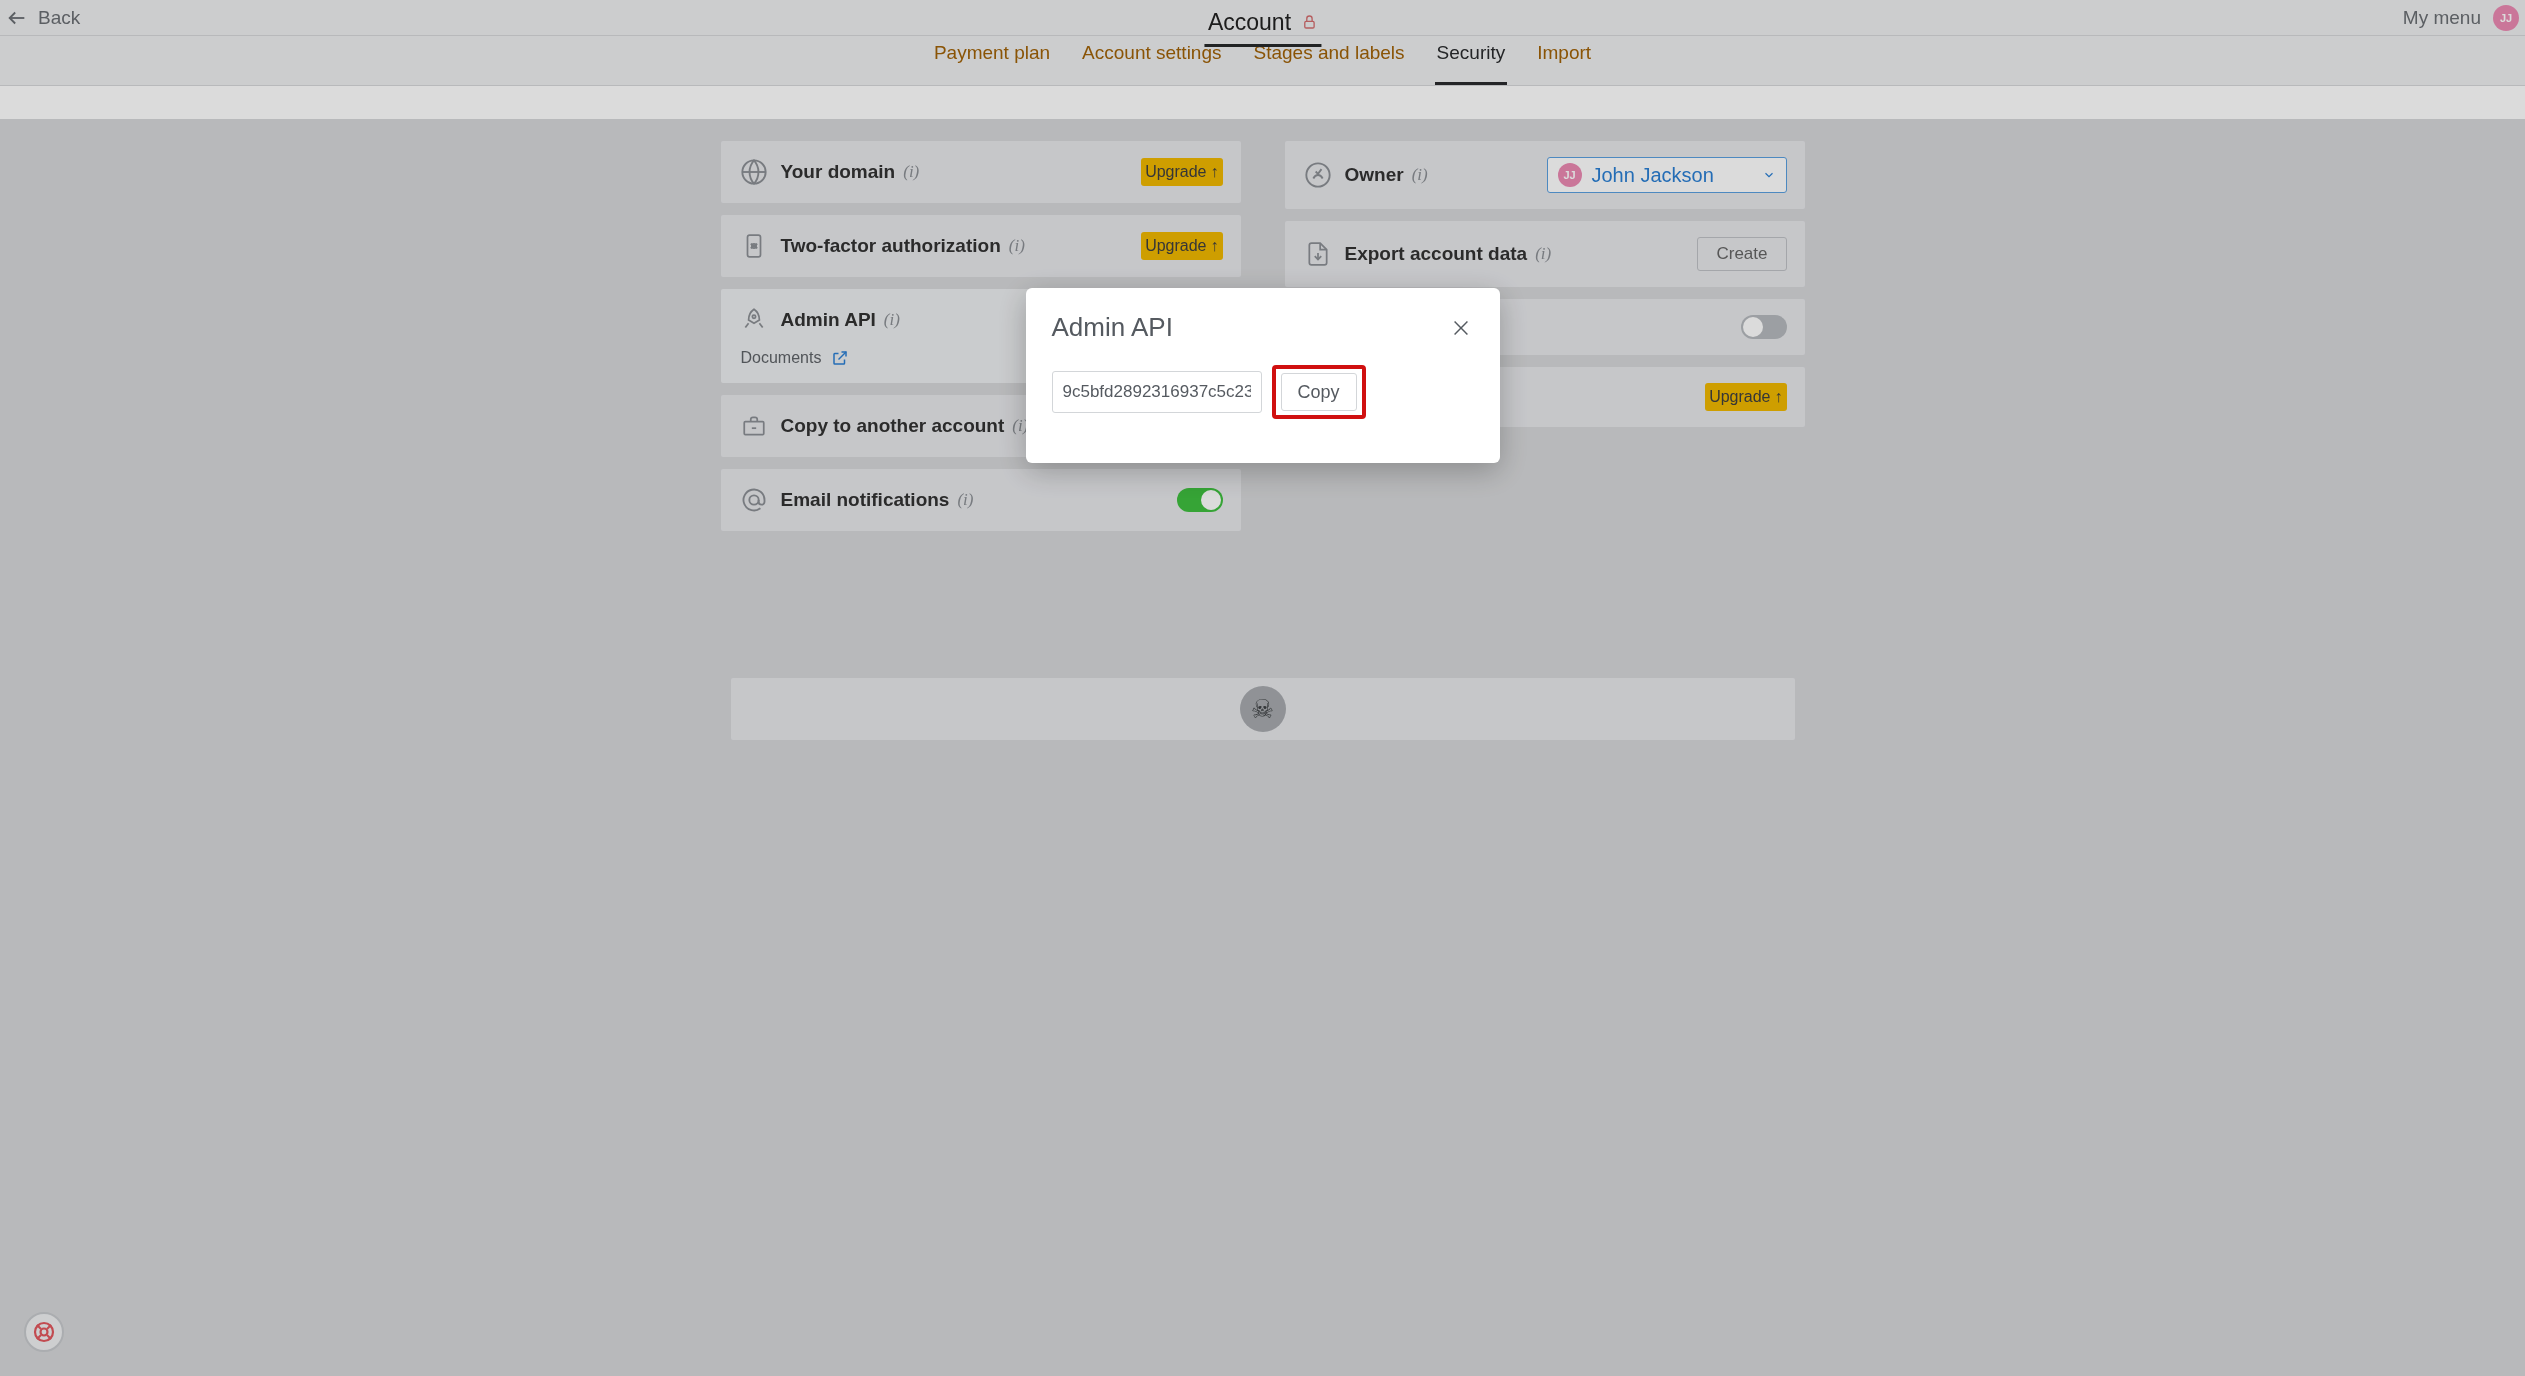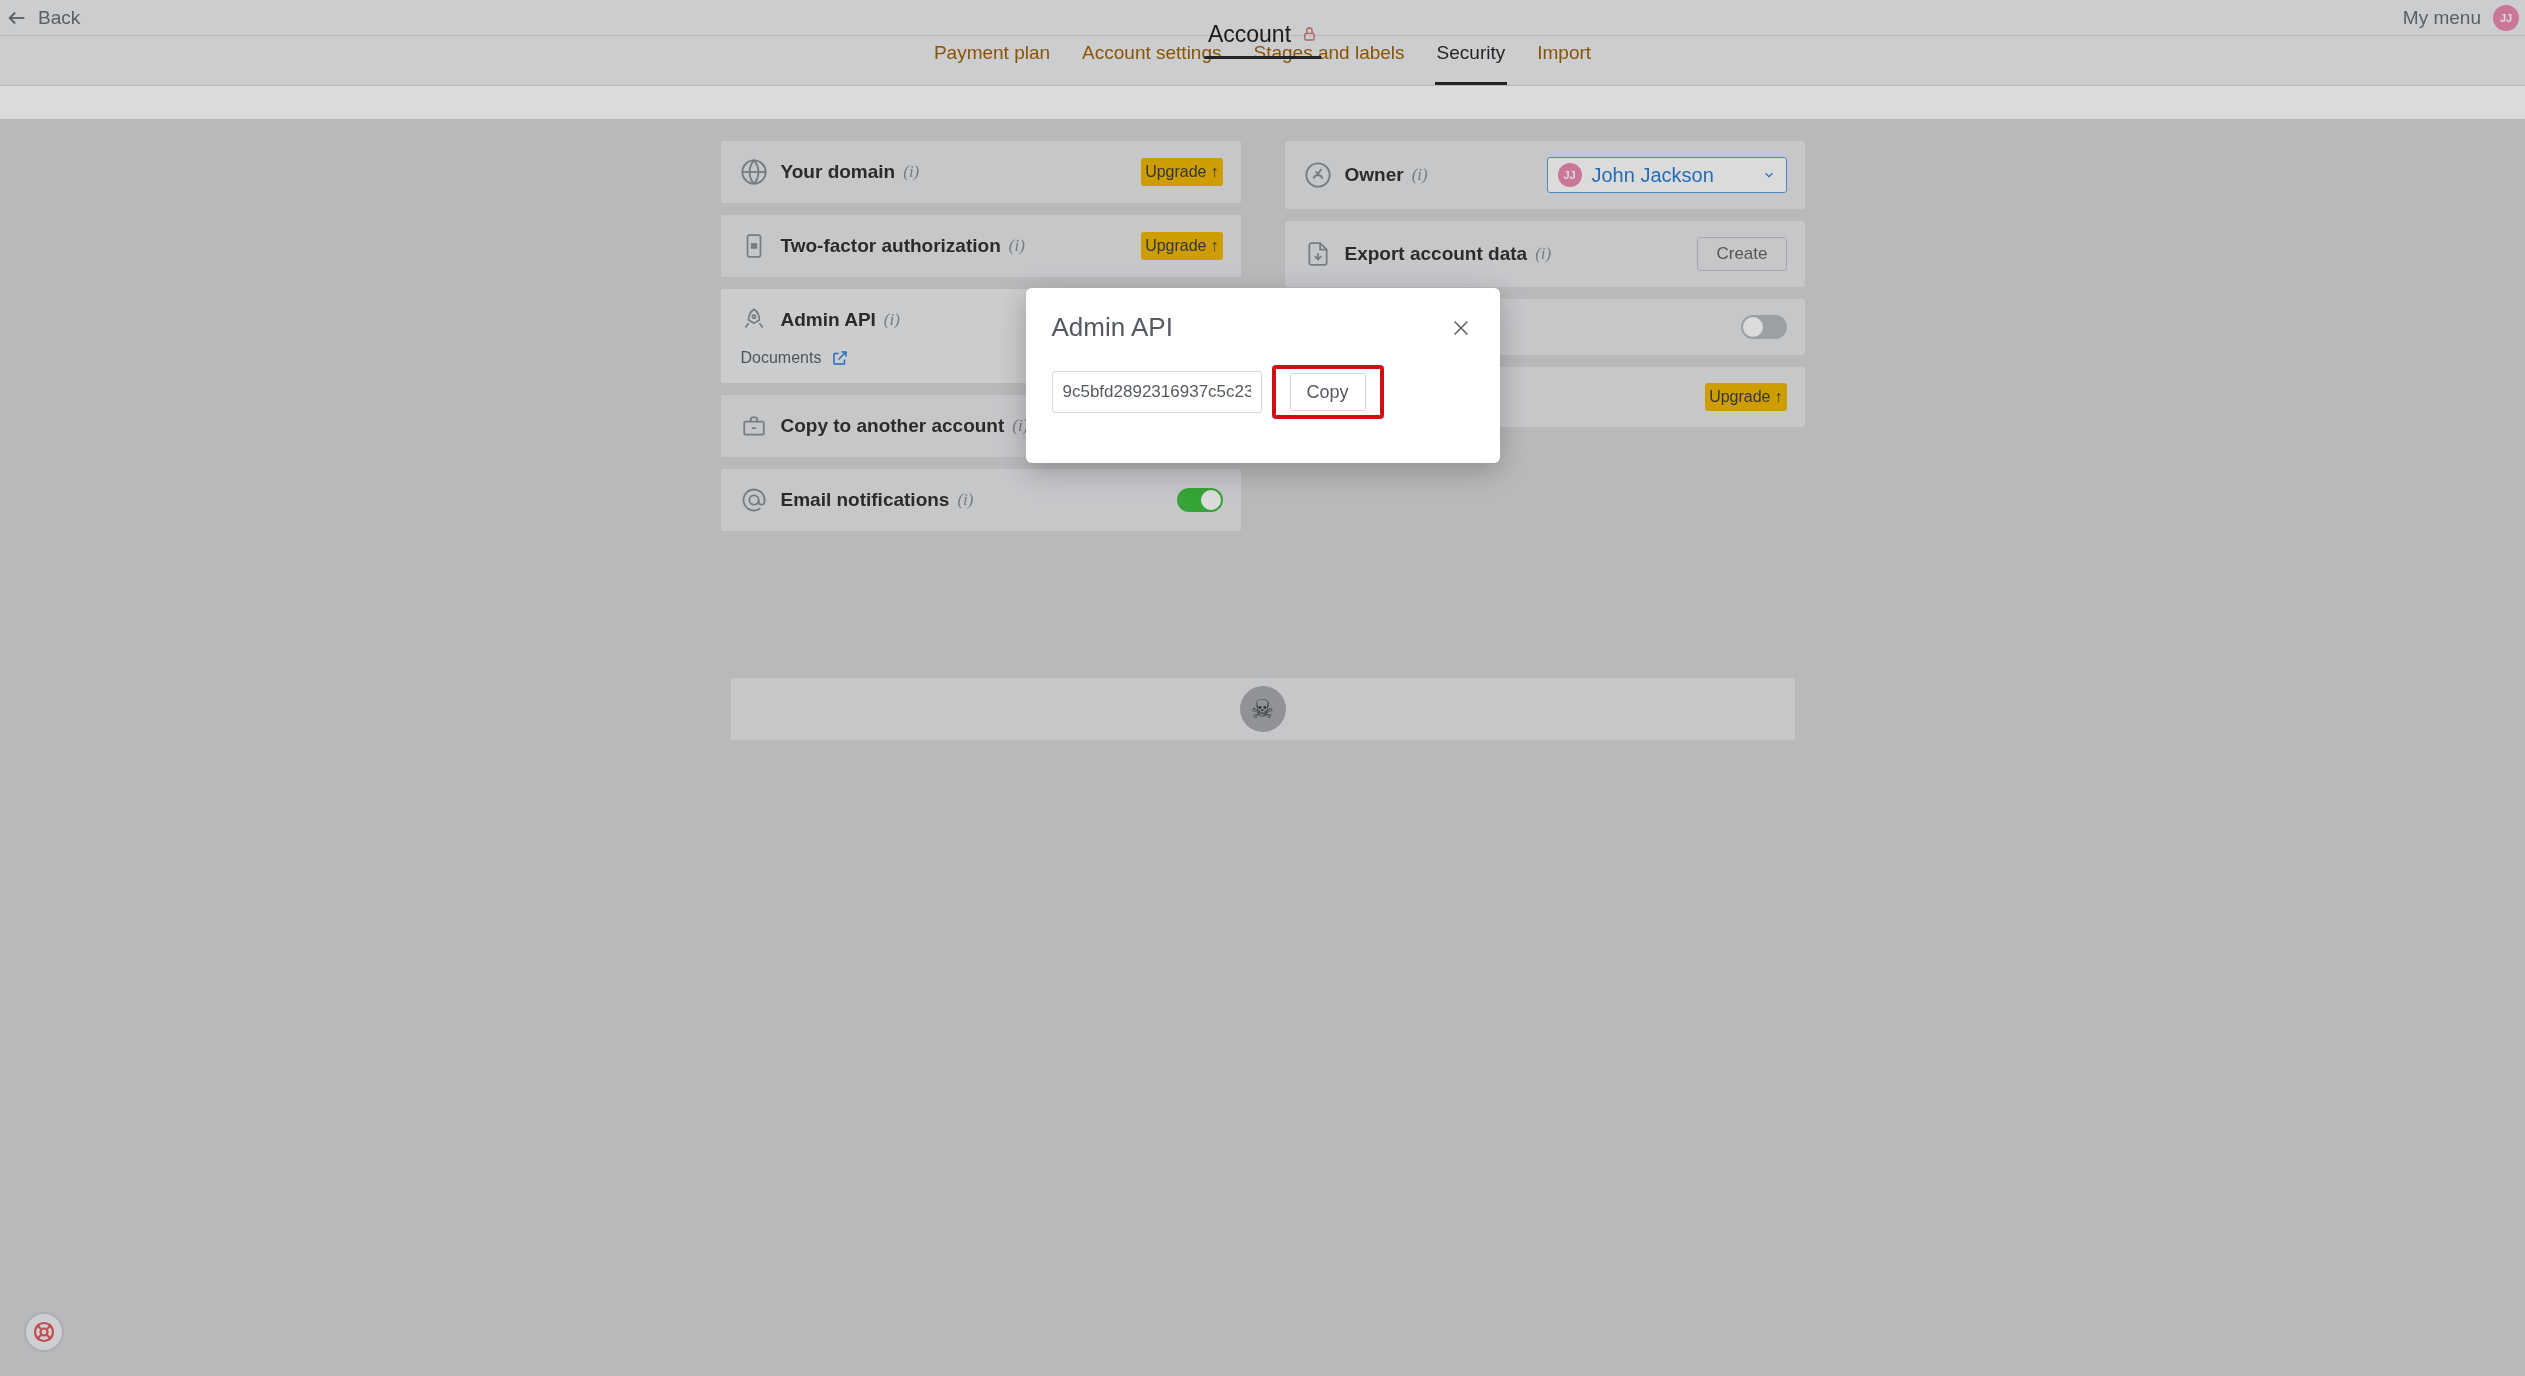--- a/index.html
+++ b/index.html
@@ -11,21 +11,21 @@
     height: 36px;
     background: #eeeff0;
     border-bottom: 1px solid #d7d8da;
     display: flex;
     align-items: center;
     padding: 0 6px;
     position: relative;
   }
   .topbar .left { display: flex; align-items: center; gap: 10px; color: #6b6f74; cursor: pointer; font-size: 19px;}
   .topbar .center {
-    position: absolute; left: 50%; top: 12px; transform: translateX(-50%);
+    position: absolute; left: 50%; top: 0; transform: translateX(-50%);
     display: flex; align-items: center; height: 47px; gap: 10px;
     font-size: 23px; color: #222;
     border-bottom: 3px solid #27292a;
     padding: 0 4px;
   }
   .topbar .right { margin-left: auto; display: flex; align-items: center; gap: 12px; color: #6b6f74; font-size: 19px;}
   .avatar-sm {
     width: 26px; height: 26px; border-radius: 50%; background: #ec8ab3;
     display: flex; align-items: center; justify-content: center;
     color: #fff; font-size: 11px; font-weight: 600;
@@ -146,21 +146,21 @@
     color: #555a60; display: flex; align-items: center; justify-content: center;
   }
   .modal-row { display: flex; align-items: center; gap: 0; margin-bottom: 18px;}
   .api-input {
     height: 42px; border: 1px solid #d3d6d9; border-radius: 3px;
     padding: 0 10px; font-size: 17px; color: #555a60; width: 210px;
     font-family: inherit;
   }
   .copy-btn-wrap {
     border: 4px solid #d01010; border-radius: 4px;
-    padding: 4px 14px; margin-left: 10px;
+    padding: 4px 5px; margin-left: 10px;
     display: flex; align-items: center; justify-content: center;
   }
   .copy-btn {
     height: 38px; padding: 0 16px; border: 1px solid #d3d6d9;
     border-radius: 3px; background: #fff; font-size: 18px; color: #555a60;
     cursor: pointer;
   }
   .modal-note { font-size: 17px; color: #444; line-height: 1.35; }
   .modal-note b { font-weight: 800; }
 

